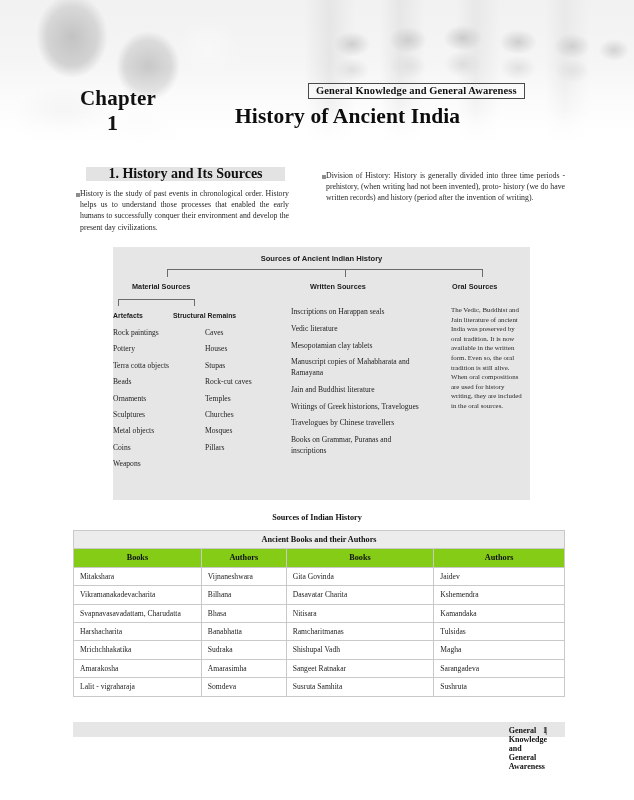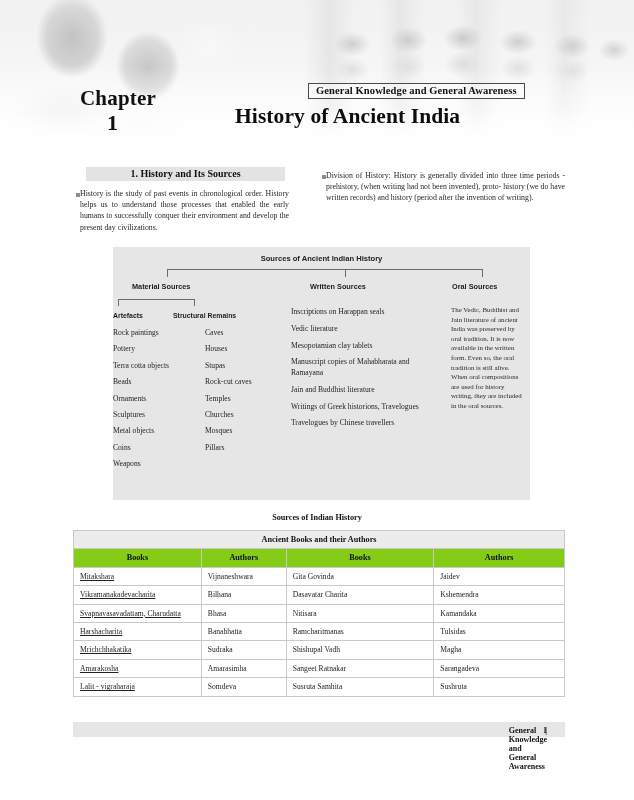--- a/index.html
+++ b/index.html
@@ -76,21 +76,21 @@
     font-size: 21.5px; font-weight: bold; color: #0d0d0d;
     letter-spacing: .1px;
   }
 
   
   .section-bar {
     position: absolute; left: 86px; top: 167px; width: 199px; height: 14px;
     background: #e3e3e3;
   }
   .section-bar span {
-    display: block; text-align: center; font-size: 10px; font-weight: bold;
+    display: block; text-align: center; font-size: 14px; font-weight: bold;
     color: #111; line-height: 14px;
   }
 
   
   .col-left  { position: absolute; left: 76px;  top: 188px; width: 213px; }
   .col-right { position: absolute; left: 322px; top: 170px; width: 243px; }
   .bullet-row { display: flex; }
   .bullet-mark {
     flex: 0 0 auto; width: 4px; height: 4px; background: #8d8d8d;
     margin-top: 5px;
@@ -157,21 +157,21 @@
     line-height: 11.4px;
   }
   table.books tr.title-row th {
     background: #ececec; text-align: center; font-weight: bold;
     font-size: 8.2px; padding: 3px 0; color: #111;
   }
   table.books tr.head-row th {
     background: #84cc16; text-align: center; font-weight: bold;
     font-size: 8.2px; padding: 3px 0; color: #111;
   }
-  table.books td.c1 { width: 128px; text-decoration: underline; }
+  table.books td.c1 { width: 128px; }
   table.books td.c2 { width: 85px; }
   table.books td.c3 { width: 148px; }
   table.books td.c4 { width: 131px; }
 
   
   .footer {
     position: absolute; left: 73px; top: 722px; width: 492px; height: 15px;
     background: #e6e6e6;
   }
   .footer span {
@@ -256,20 +256,21 @@
       </ul>
 
     <div class="dg-written" id="written-list">
         <div class="item">Inscriptions on Harappan seals</div>
         <div class="item">Vedic literature</div>
         <div class="item">Mesopotamian clay tablets</div>
         <div class="item">Manuscript copies of Mahabharata and Ramayana</div>
         <div class="item">Jain and Buddhist literature</div>
         <div class="item">Writings of Greek historions, Travelogues</div>
         <div class="item">Travelogues by Chinese travellers</div>
+        <div class="item">Books on Grammar, Puranas and inscriptions</div>
       </div>
 
     <div class="dg-oral">The Vedic, Buddhist and Jain literature of ancient India was preserved by oral tradition. It is now available in the written form. Even so, the oral tradition is still alive. When oral compositions are used for history writing, they are included in the oral sources.</div>
   </div>
 
   <div class="tbl-caption">Sources of Indian History</div>
   <table class="books">
     <thead>
       <tr class="title-row">
         <th colspan="4">Ancient Books and their Authors</th>

